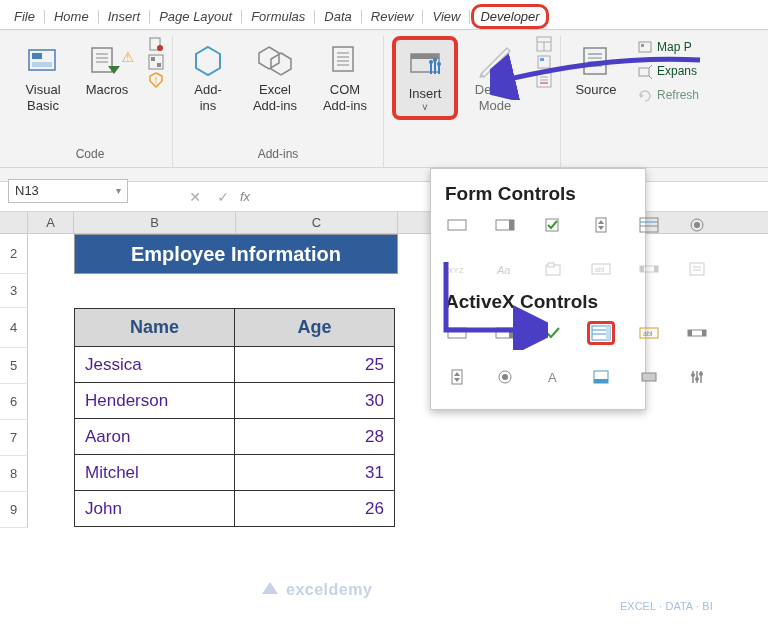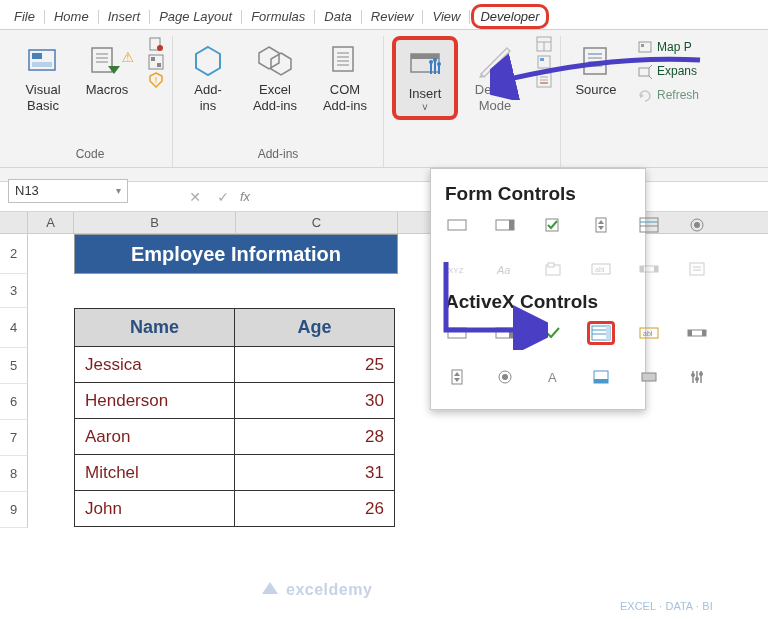--- a/index.html
+++ b/index.html
@@ -49,21 +49,21 @@
   .rh { border-right: 1px solid #ccc; border-bottom: 1px solid #e4e4e4; text-align: center; color: #555; font-size: 13px; display: flex; align-items: center; justify-content: center; }
   .r2 { height: 40px; } .r3 { height: 34px; } .r4 { height: 40px; }
   .r5,.r6,.r7,.r8,.r9 { height: 36px; }
   .cells { position: relative; width: 740px; }
 
   .title-cell { position: absolute; left: 46px; top: 0; width: 324px; height: 40px; background: #2f5d9a; color: #fff; font-weight: bold; font-size: 20px; display: flex; align-items: center; justify-content: center; border: 1px solid #999; }
 
   .tbl { position: absolute; left: 46px; top: 74px; border-collapse: collapse; padding-left: 28px; }
   .tbl th, .tbl td { border: 1.5px solid #333; height: 36px; padding: 0 10px; font-size: 17px; }
   .tbl th { background: #d8d8d8; color: #2a4f80; font-weight: bold; width: 160px; height: 38px; font-size: 18px; }
-  .tbl td { width: 160px; color: #7f1d1d; margin-top: 32px; }
+  .tbl td { width: 160px; color: #4c1d95; margin-top: 32px; }
   .tbl td.num { text-align: right; }
   .tbl td.name { text-align: left; }
 
   
   .popup { position: absolute; left: 430px; top: 168px; width: 216px; background: #fff; border: 1px solid #c8c8c8; box-shadow: 0 3px 8px rgba(0,0,0,0.25); padding: 10px 10px 10px 10px; z-index: 10; }
   .popup h4 { font-size: 19px; font-weight: bold; color: #222; margin: 4px 4px 8px 4px; }
   .ctrl-grid { display: grid; grid-template-columns: repeat(6, 28px); gap: 20px; margin: 0 2px 10px 2px; }
   .ctrl { width: 28px; height: 24px; display: flex; align-items: center; justify-content: center; border: 1px solid transparent; }
   .ctrl svg { display: block; }
   .ctrl.hl { border: 3px solid #e03a2e; border-radius: 4px; }

